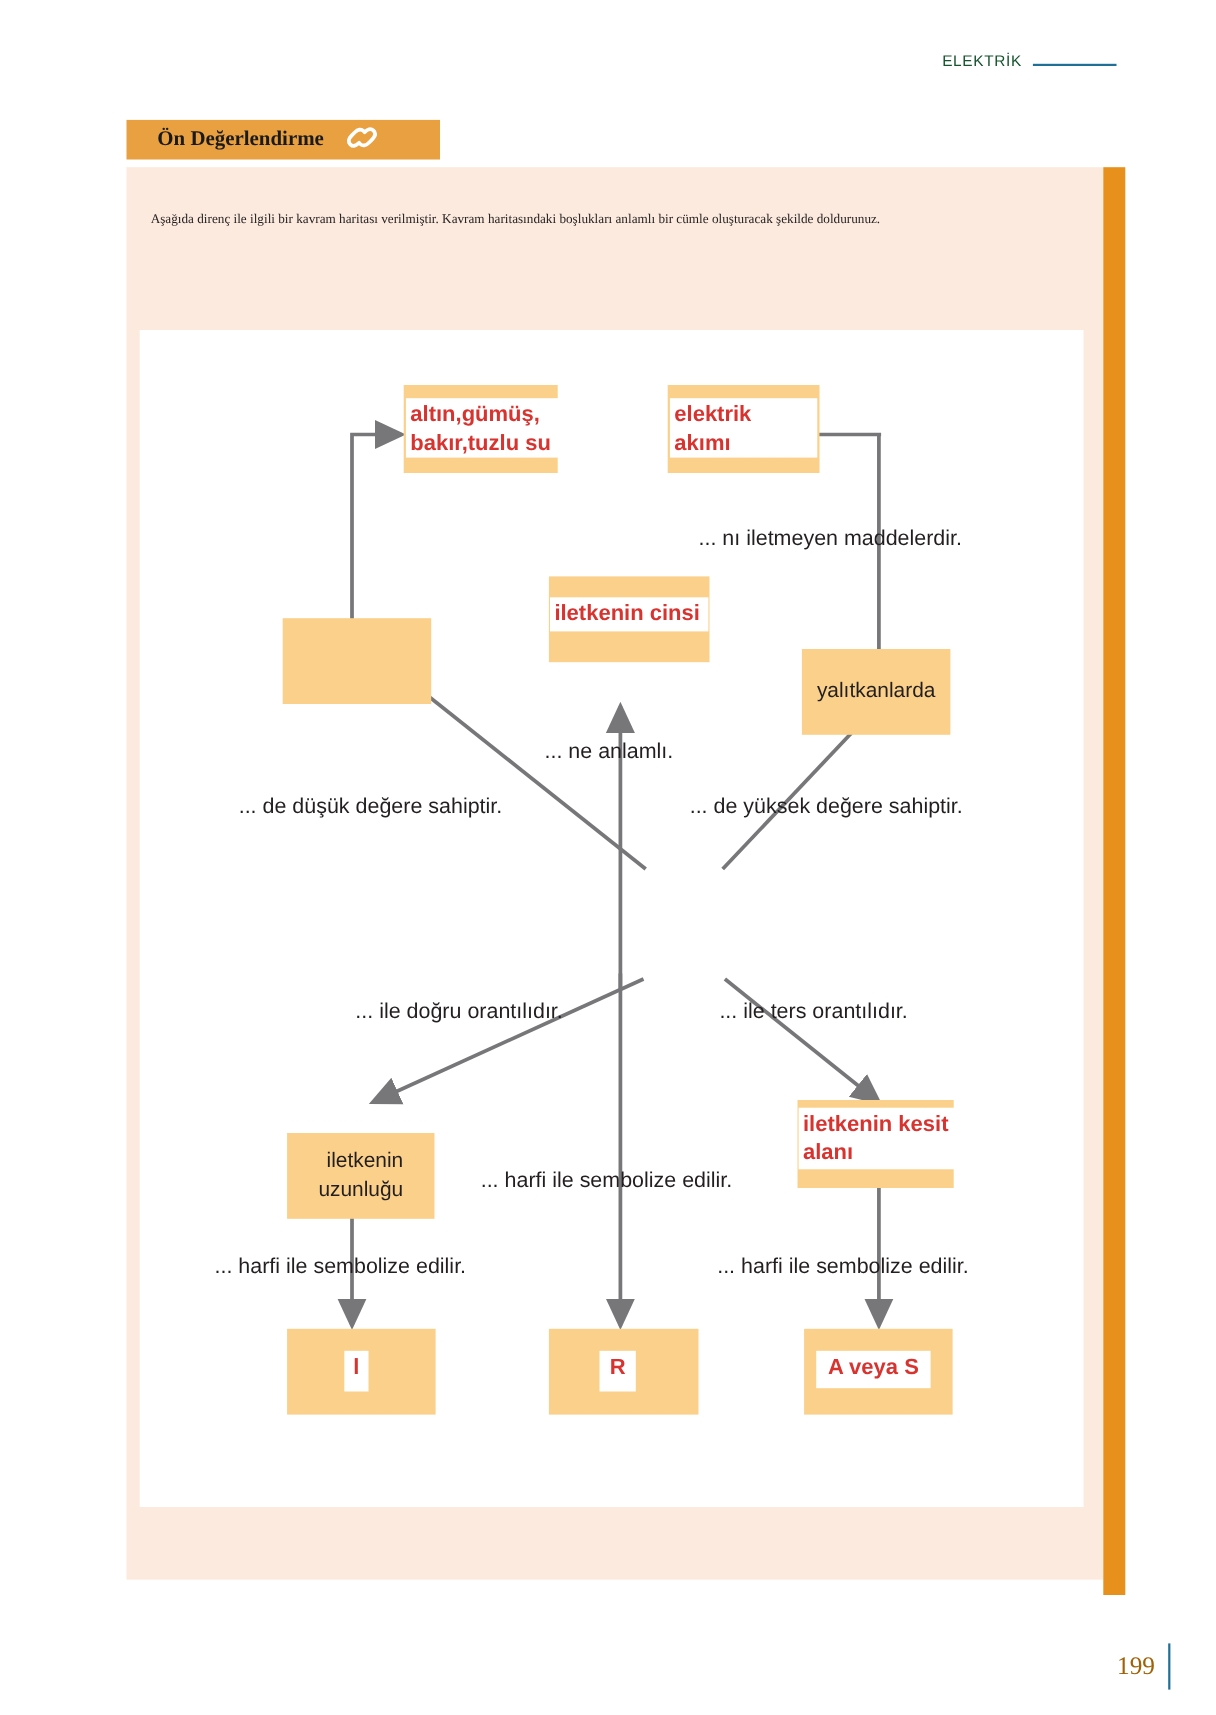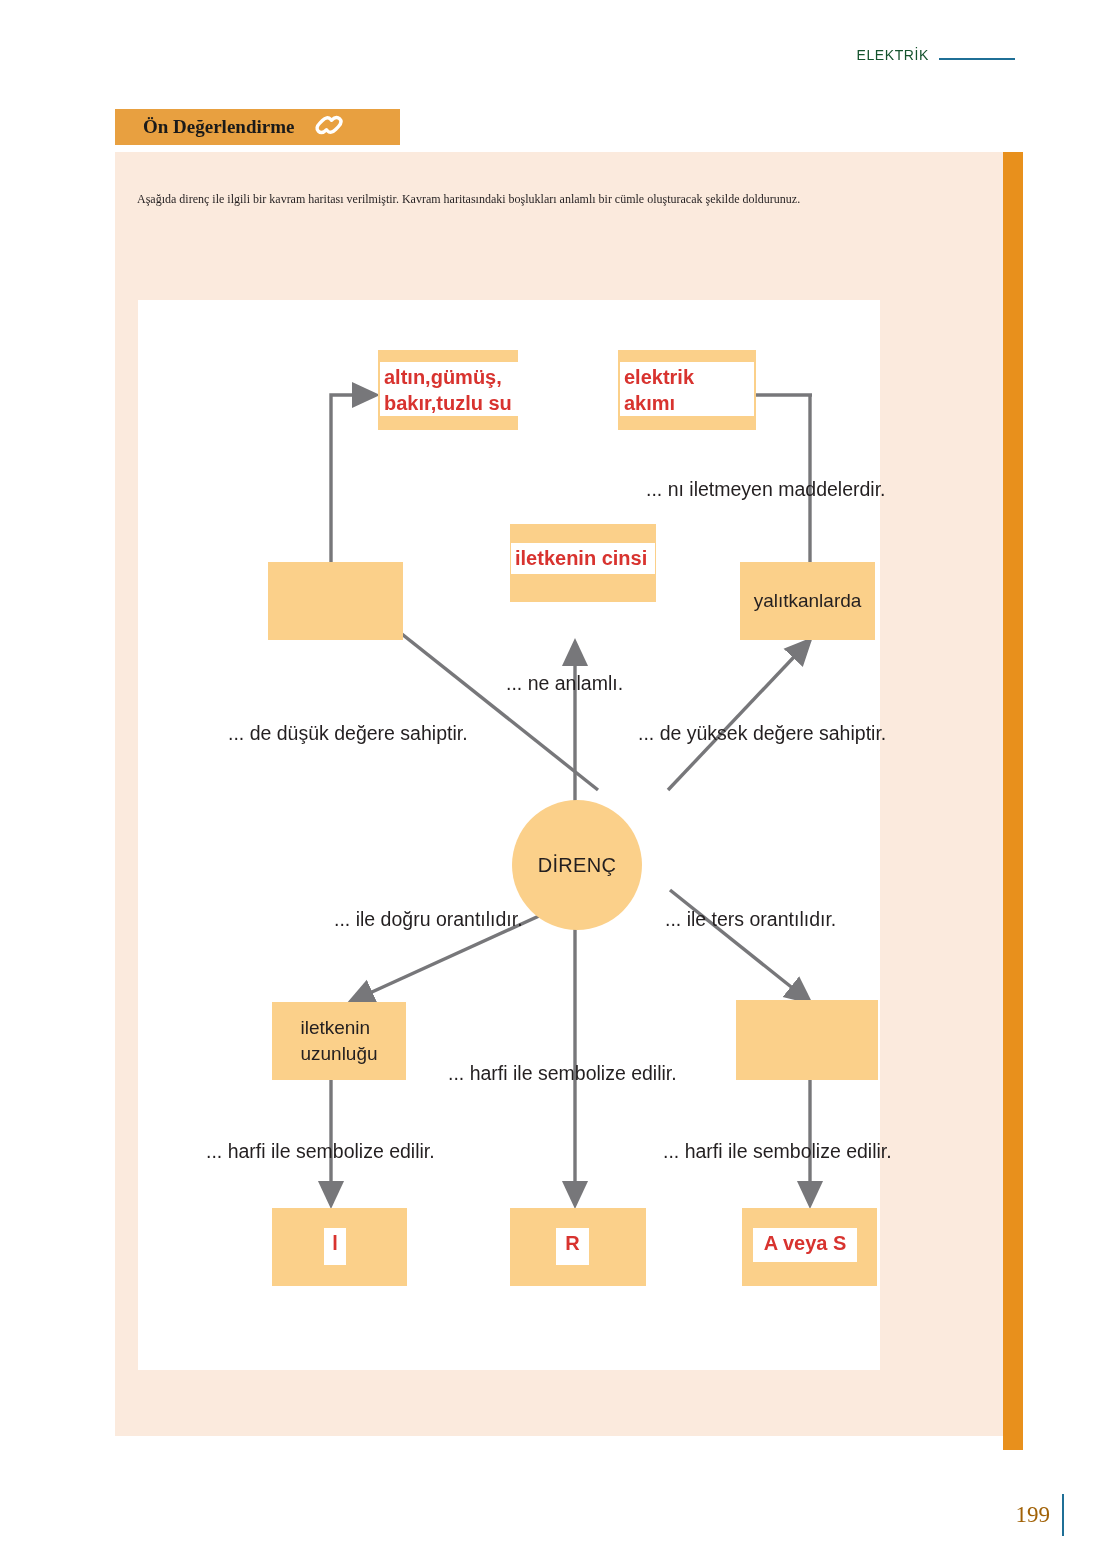--- a/index.html
+++ b/index.html
@@ -20,31 +20,31 @@
 
   
   .panel{position:absolute;left:115px;top:152px;width:888px;height:1284px;background:#fbeadd;}
   .orangebar{position:absolute;left:1003px;top:152px;width:20px;height:1298px;background:#e8901c;}
 
   
   .instr{position:absolute;left:137px;top:178px;width:855px;
          font-family:"Liberation Serif",serif;font-size:12px;line-height:1.5;color:#231f20;}
 
   
-  .card{position:absolute;left:138px;top:300px;width:742px;height:1070px;background:#ffffff;}
+  .card{position:absolute;left:127px;top:300px;width:858px;height:1070px;background:#ffffff;}
 
   
   .map{position:absolute;left:0;top:0;width:858px;height:1070px;}
   .map svg{position:absolute;left:0;top:0;width:858px;height:1070px;}
 
   .node{position:absolute;box-sizing:border-box;background:#fbd08a;}
   .node .ntext{position:absolute;font-size:19px;line-height:1.35;color:#231f20;}
 
   
-  .node.plain{display:flex;align-items:center;justify-content:center;text-align:left;}
+  .node.plain{display:flex;align-items:center;justify-content:center;text-align:right;margin-top:28px;}
   .node.plain .ntext{position:static;}
 
   
   .ans{position:absolute;background:#ffffff;color:#d8332f;font-weight:bold;font-size:20px;
        line-height:1.3;white-space:pre-line;padding:2px 4px;box-sizing:border-box;}
 
   .circle{position:absolute;border-radius:50%;background:#fbd08a;display:flex;
           align-items:center;justify-content:center;}
   .circle .ctext{font-size:20px;color:#231f20;letter-spacing:.3px;}
 
@@ -132,33 +132,32 @@
     <div class="ans" style="left:373px;top:243px;width:144px;height:31px;">iletkenin cinsi</div>
 
     <div class="node plain" style="left:602px;top:262px;width:135px;height:78px;">
       <span class="ntext">yalıtkanlarda</span>
     </div>
 
     <div class="elabel" style="left:368px;top:372px;">... ne anlamlı.</div>
     <div class="elabel" style="left:90px;top:422px;">... de düşük değere sahiptir.</div>
     <div class="elabel" style="left:500px;top:422px;">... de yüksek değere sahiptir.</div>
 
-    <div class="circle" style="left:432px;top:500px;left:374px;width:130px;height:130px;">
-      <span class="ctext">DİRENÇ</span>
-    </div>
 
     <div class="elabel" style="left:196px;top:608px;">... ile doğru orantılıdır.</div>
     <div class="elabel" style="left:527px;top:608px;">... ile ters orantılıdır.</div>
 
     <div class="node plain" style="left:134px;top:702px;width:134px;height:78px;">
       <span class="ntext" style="white-space:pre-line;">iletkenin
 uzunluğu</span>
     </div>
 
     <div class="node" style="left:598px;top:700px;width:142px;height:80px;"></div>
+    <div class="ans" style="left:599px;top:707px;width:142px;height:56px;">iletkenin kesit
+alanı</div>
 
     <div class="elabel" style="left:310px;top:762px;">... harfi ile sembolize edilir.</div>
 
     <div class="elabel" style="left:68px;top:840px;">... harfi ile sembolize edilir.</div>
     <div class="elabel" style="left:525px;top:840px;">... harfi ile sembolize edilir.</div>
 
     <div class="node" style="left:134px;top:908px;width:135px;height:78px;"></div>
     <div class="ans" style="left:186px;top:928px;width:22px;height:37px;text-align:center;">l</div>
 
     <div class="node" style="left:372px;top:908px;width:136px;height:78px;"></div>

